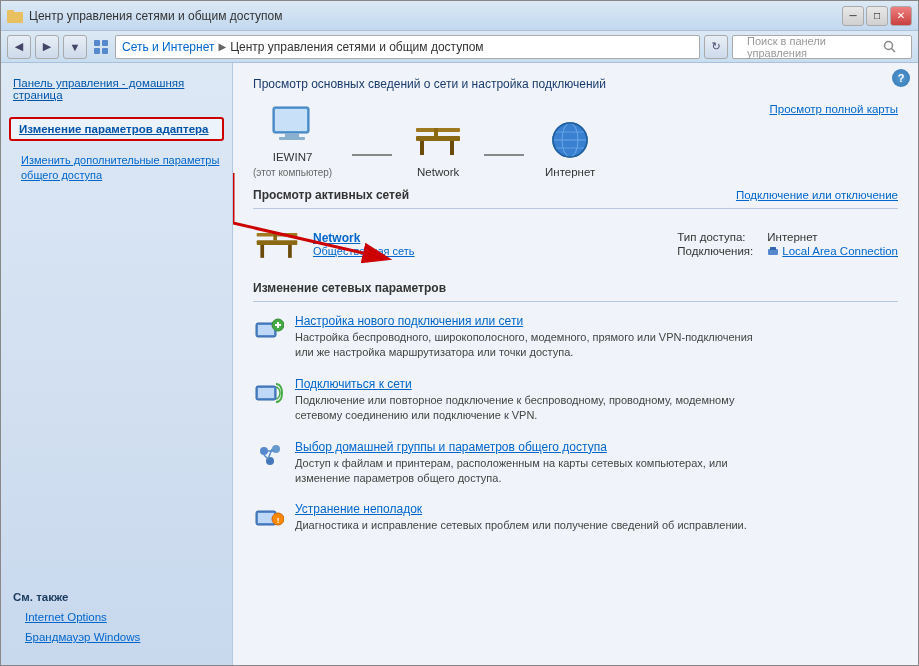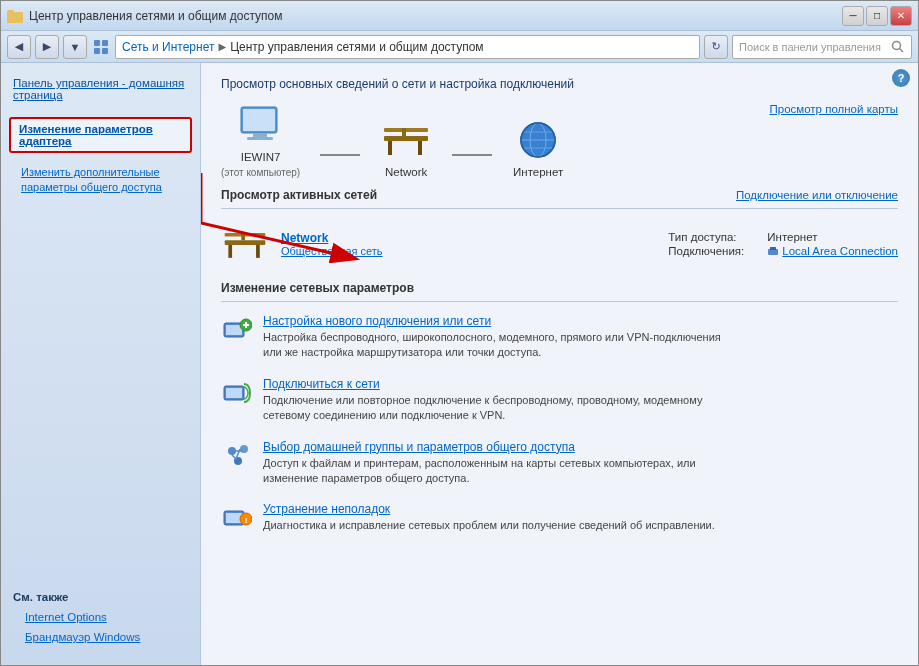--- a/index.html
+++ b/index.html
@@ -95,36 +95,36 @@
     .breadcrumb-link { color: #0066cc; cursor: pointer; text-decoration: none; }
     .breadcrumb-sep { color: #666; font-size: 10px; }
     .search-bar {
       height: 24px;
       width: 180px;
       border: 1px solid #aaa;
       border-radius: 2px;
       background: #fff;
       display: flex;
       align-items: center;
-      padding: 0 6px;
+      padding: 0 14px;
       font-size: 12px;
       color: #999;
       gap: 4px;
     }
 
     
     .main-layout {
       display: flex;
       flex: 1;
       overflow: hidden;
     }
 
     
     .sidebar {
-      width: 200px;
+      width: 232px;
       background: linear-gradient(to bottom, #dde8f5 0%, #c8d8ed 100%);
       border-right: 1px solid #b0c8e0;
       padding: 10px 0;
       display: flex;
       flex-direction: column;
     }
     .sidebar-link {
       padding: 4px 12px;
       font-size: 11.5px;
       color: #0066cc;
@@ -254,21 +254,21 @@
       cursor: pointer;
     }
     .network-type {
       font-size: 11px;
       color: #0066cc;
       text-decoration: underline;
       cursor: pointer;
     }
     .network-meta {
       display: flex;
-      gap: 23px;
+      gap: 14px;
       margin-left: auto;
     }
     .meta-row {
       display: flex;
       flex-direction: column;
       gap: 2px;
     }
     .meta-label {
       font-size: 11.5px;
       color: #333;

